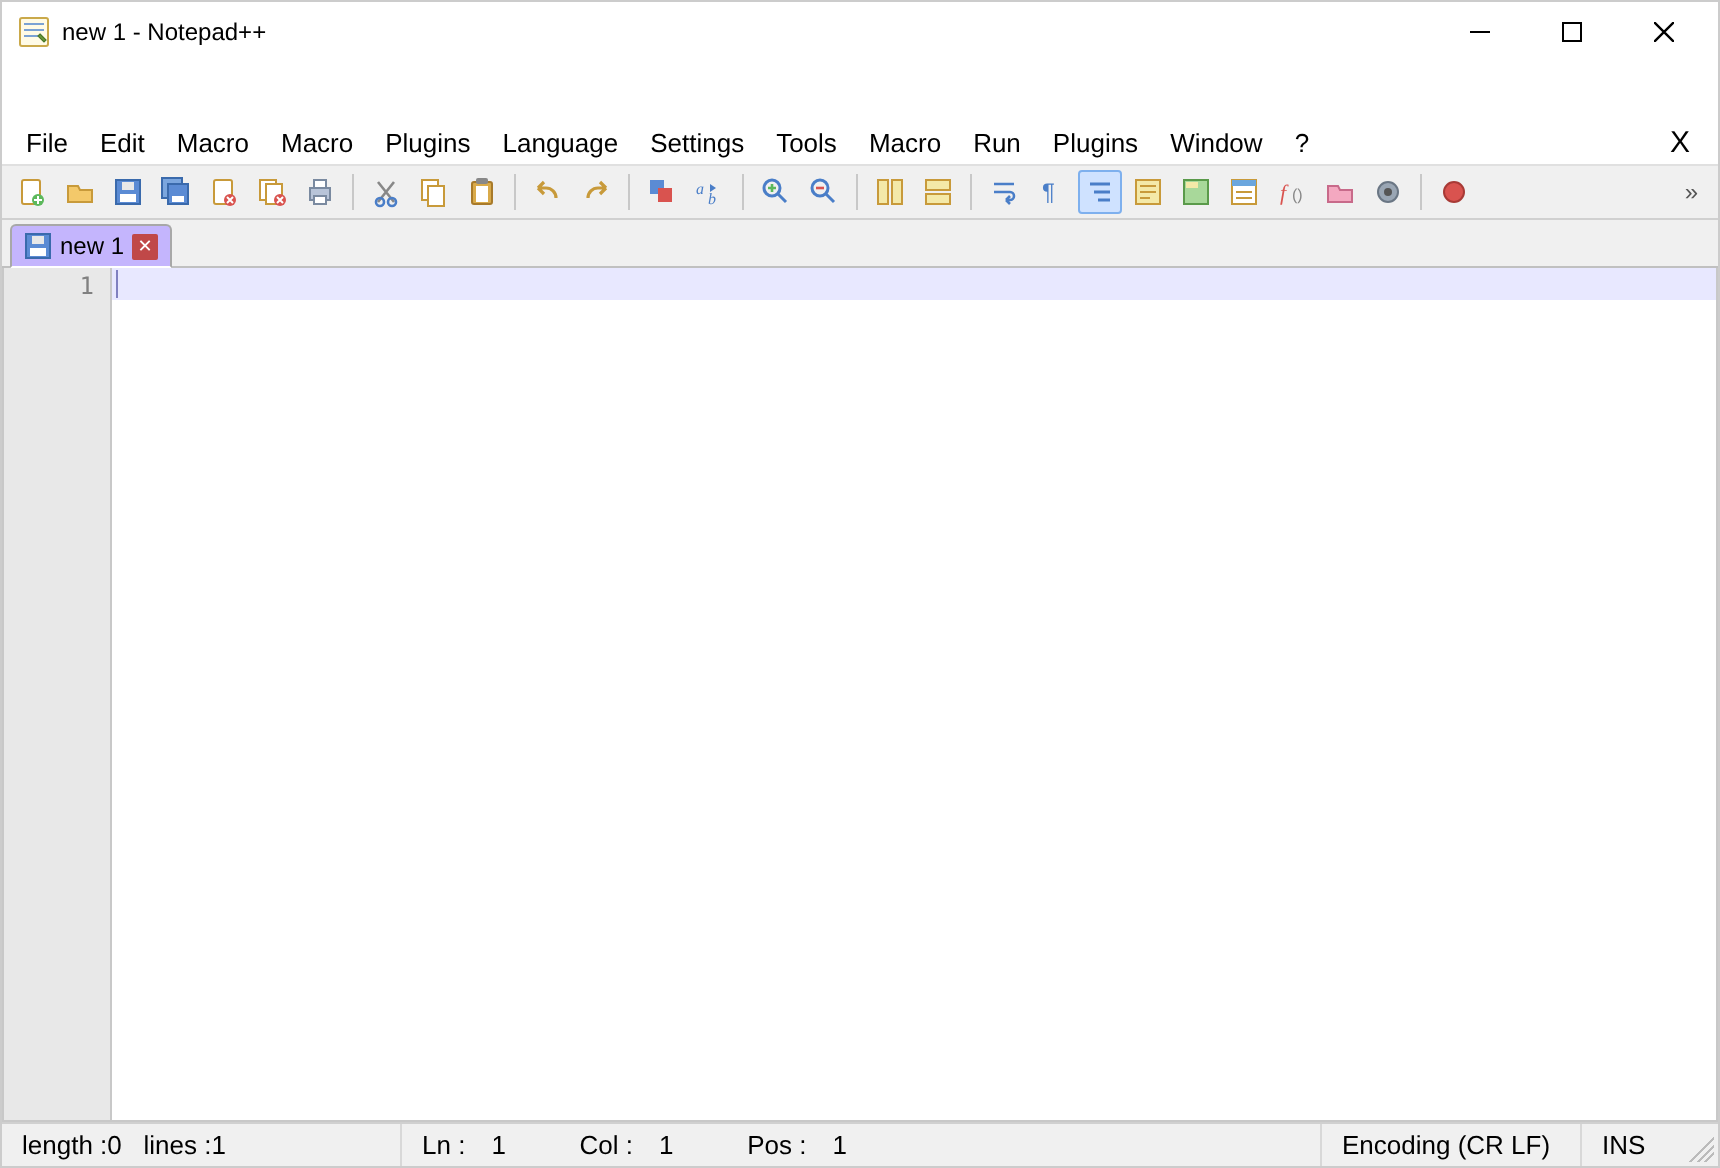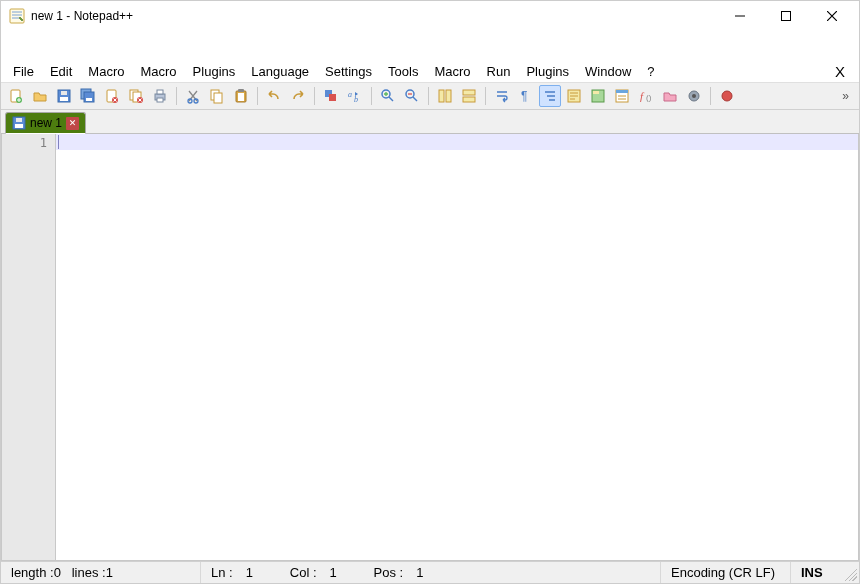--- a/index.html
+++ b/index.html
@@ -96,21 +96,21 @@
   .tabbar {
     height: 24px;
     background: #f0f0f0;
     border-bottom: 1px solid #c0c0c0;
     display: flex;
     align-items: flex-end;
     padding: 0 4px;
   }
   .tab {
     height: 22px;
-    background: #4d7c0f;
+    background: #c4b5fd;
     border: 1px solid #a8a8a8;
     border-bottom: 1px solid #fff;
     border-top-left-radius: 3px;
     border-top-right-radius: 3px;
     display: flex;
     align-items: center;
     padding: 0 6px;
     gap: 4px;
     font-size: 12px;
     position: relative;
@@ -174,21 +174,21 @@
     color: #000;
   }
   .statusbar .seg {
     padding: 0 10px;
     height: 100%;
     display: flex;
     align-items: center;
     border-right: 1px solid #d8d8d8;
     white-space: nowrap;
   }
-  .statusbar .seg.noborder { border-right: none; font-weight: bold; }
+  .statusbar .seg.noborder { border-right: none; }
   .statusbar .grow { flex: 1; gap: 13px; }
   .statusbar .grip {
     width: 16px; height: 16px;
     margin-right: 2px;
     background:
       linear-gradient(135deg, transparent 60%, #bbb 60%, #bbb 65%, transparent 65%,
                                transparent 72%, #bbb 72%, #bbb 77%, transparent 77%,
                                transparent 84%, #bbb 84%, #bbb 89%, transparent 89%);
   }
 </style>

